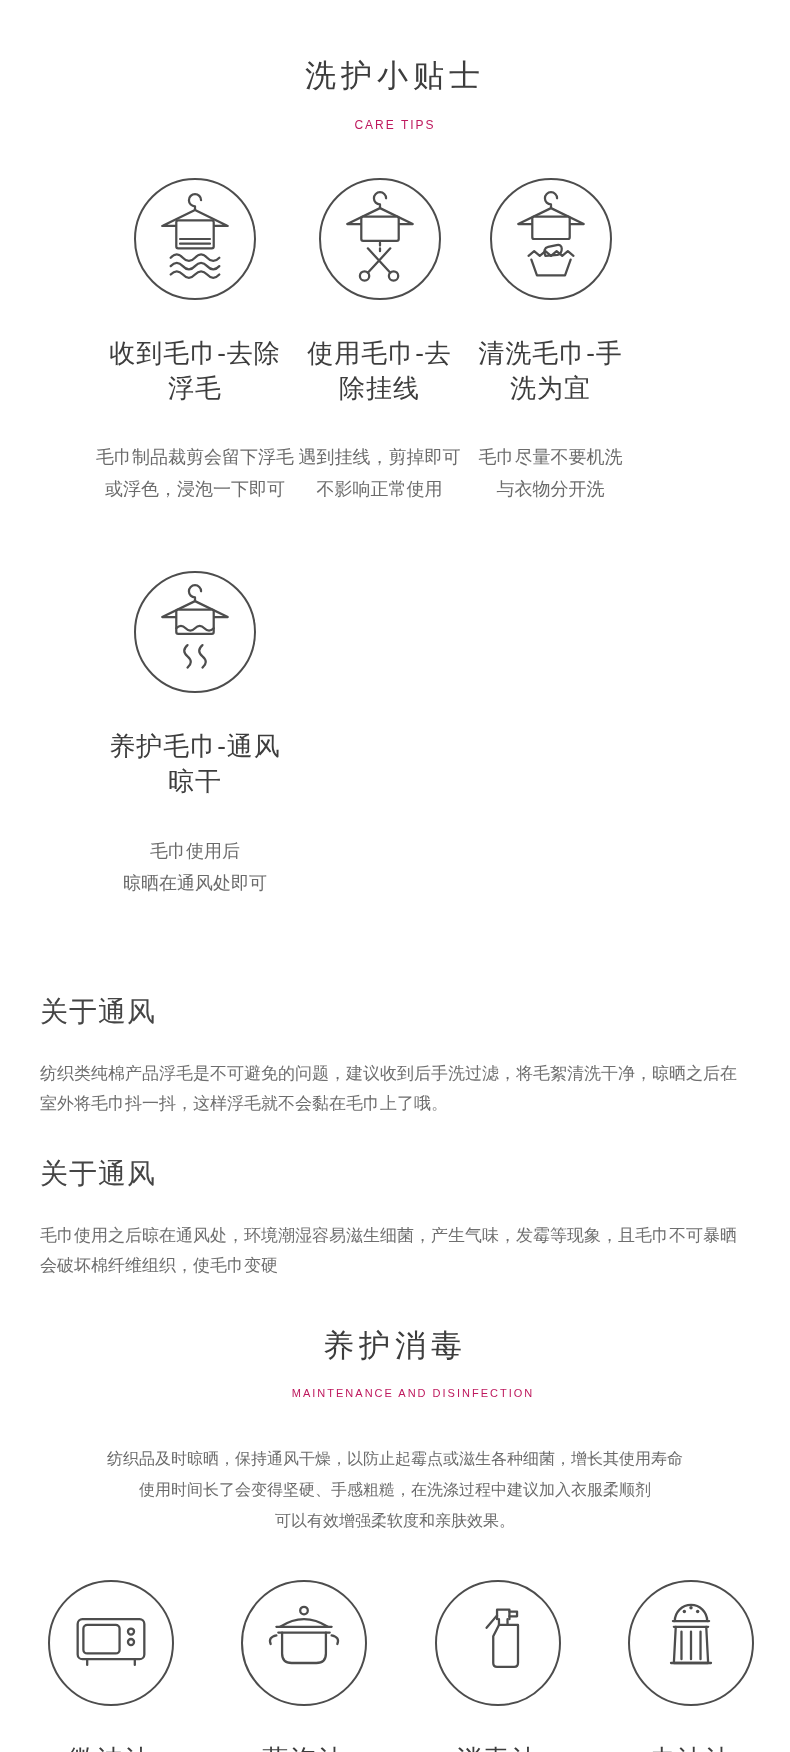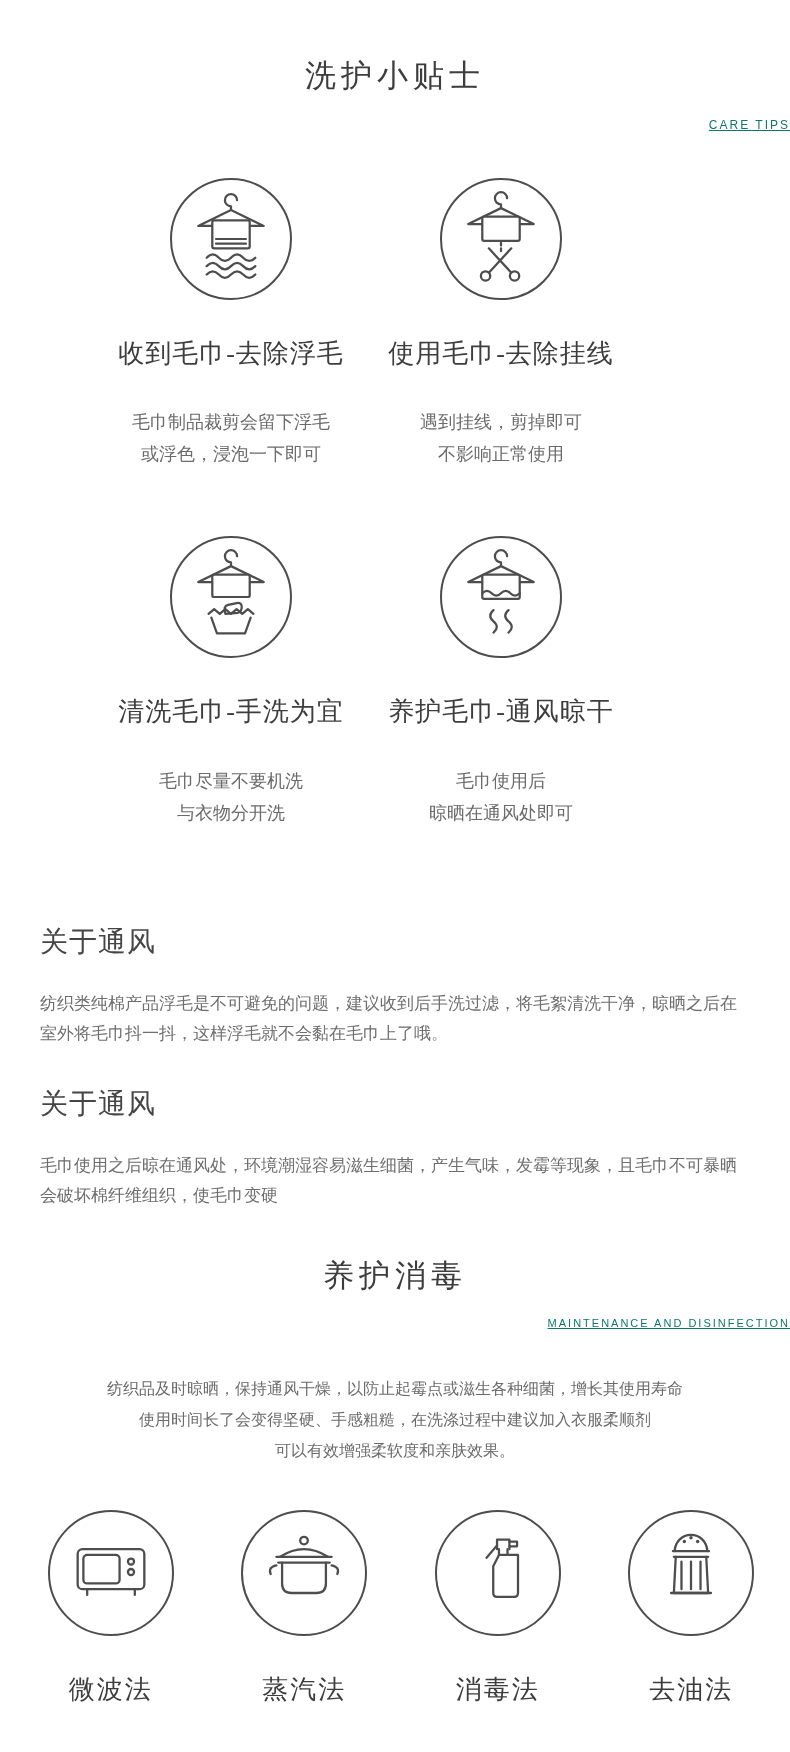--- a/index.html
+++ b/index.html
@@ -3,23 +3,23 @@
 <meta charset="utf-8">
 <style>
   html,body{margin:0;padding:0;background:#fff;}
   .page{
     width:790px;height:1752px;background:#ffffff;overflow:hidden;
     font-family:"Liberation Sans","DejaVu Sans",sans-serif;color:#3f3f3f;
   }
   
   .sec1{padding-top:34px;}
   .main-title{text-align:center;font-size:31px;letter-spacing:5px;color:#3d3d3d;font-weight:500;}
-  .en-sub{text-align:right;font-size:12px;color:#0f766e;letter-spacing:2px;margin-top:20px;font-weight:500;text-decoration:underline;}
-  
-  .tips-grid{width:540px;margin:46px 0 0 96px;display:grid;grid-template-columns:1fr 1fr;row-gap:66px;font-family:Liberation Serif, serif;}
+  .en-sub{text-align:center;font-size:12px;color:#be185d;letter-spacing:2px;margin-top:20px;font-weight:500;}
+  
+  .tips-grid{width:540px;margin:46px 0 0 96px;display:grid;grid-template-columns:1fr 1fr 1fr;row-gap:66px;}
   .tip{display:flex;flex-direction:column;align-items:center;text-align:center;}
   .icon-circle{width:122px;height:122px;border:2px solid #4d4d4d;border-radius:50%;
     display:flex;align-items:center;justify-content:center;box-sizing:border-box;background:#fff;}
   .tip-heading{margin-top:36px;font-size:26px;font-weight:400;color:#3d3d3d;letter-spacing:1px;}
   .tip-lines{margin-top:14px;font-size:18px;line-height:32px;color:#6b6b6b;}
   .tip-lines div{white-space:nowrap;}
   
   .notes{margin:94px 40px 0 40px;}
   .note + .note{margin-top:36px;}
   .note-heading{font-size:28px;font-weight:400;color:#454545;letter-spacing:1px;}

